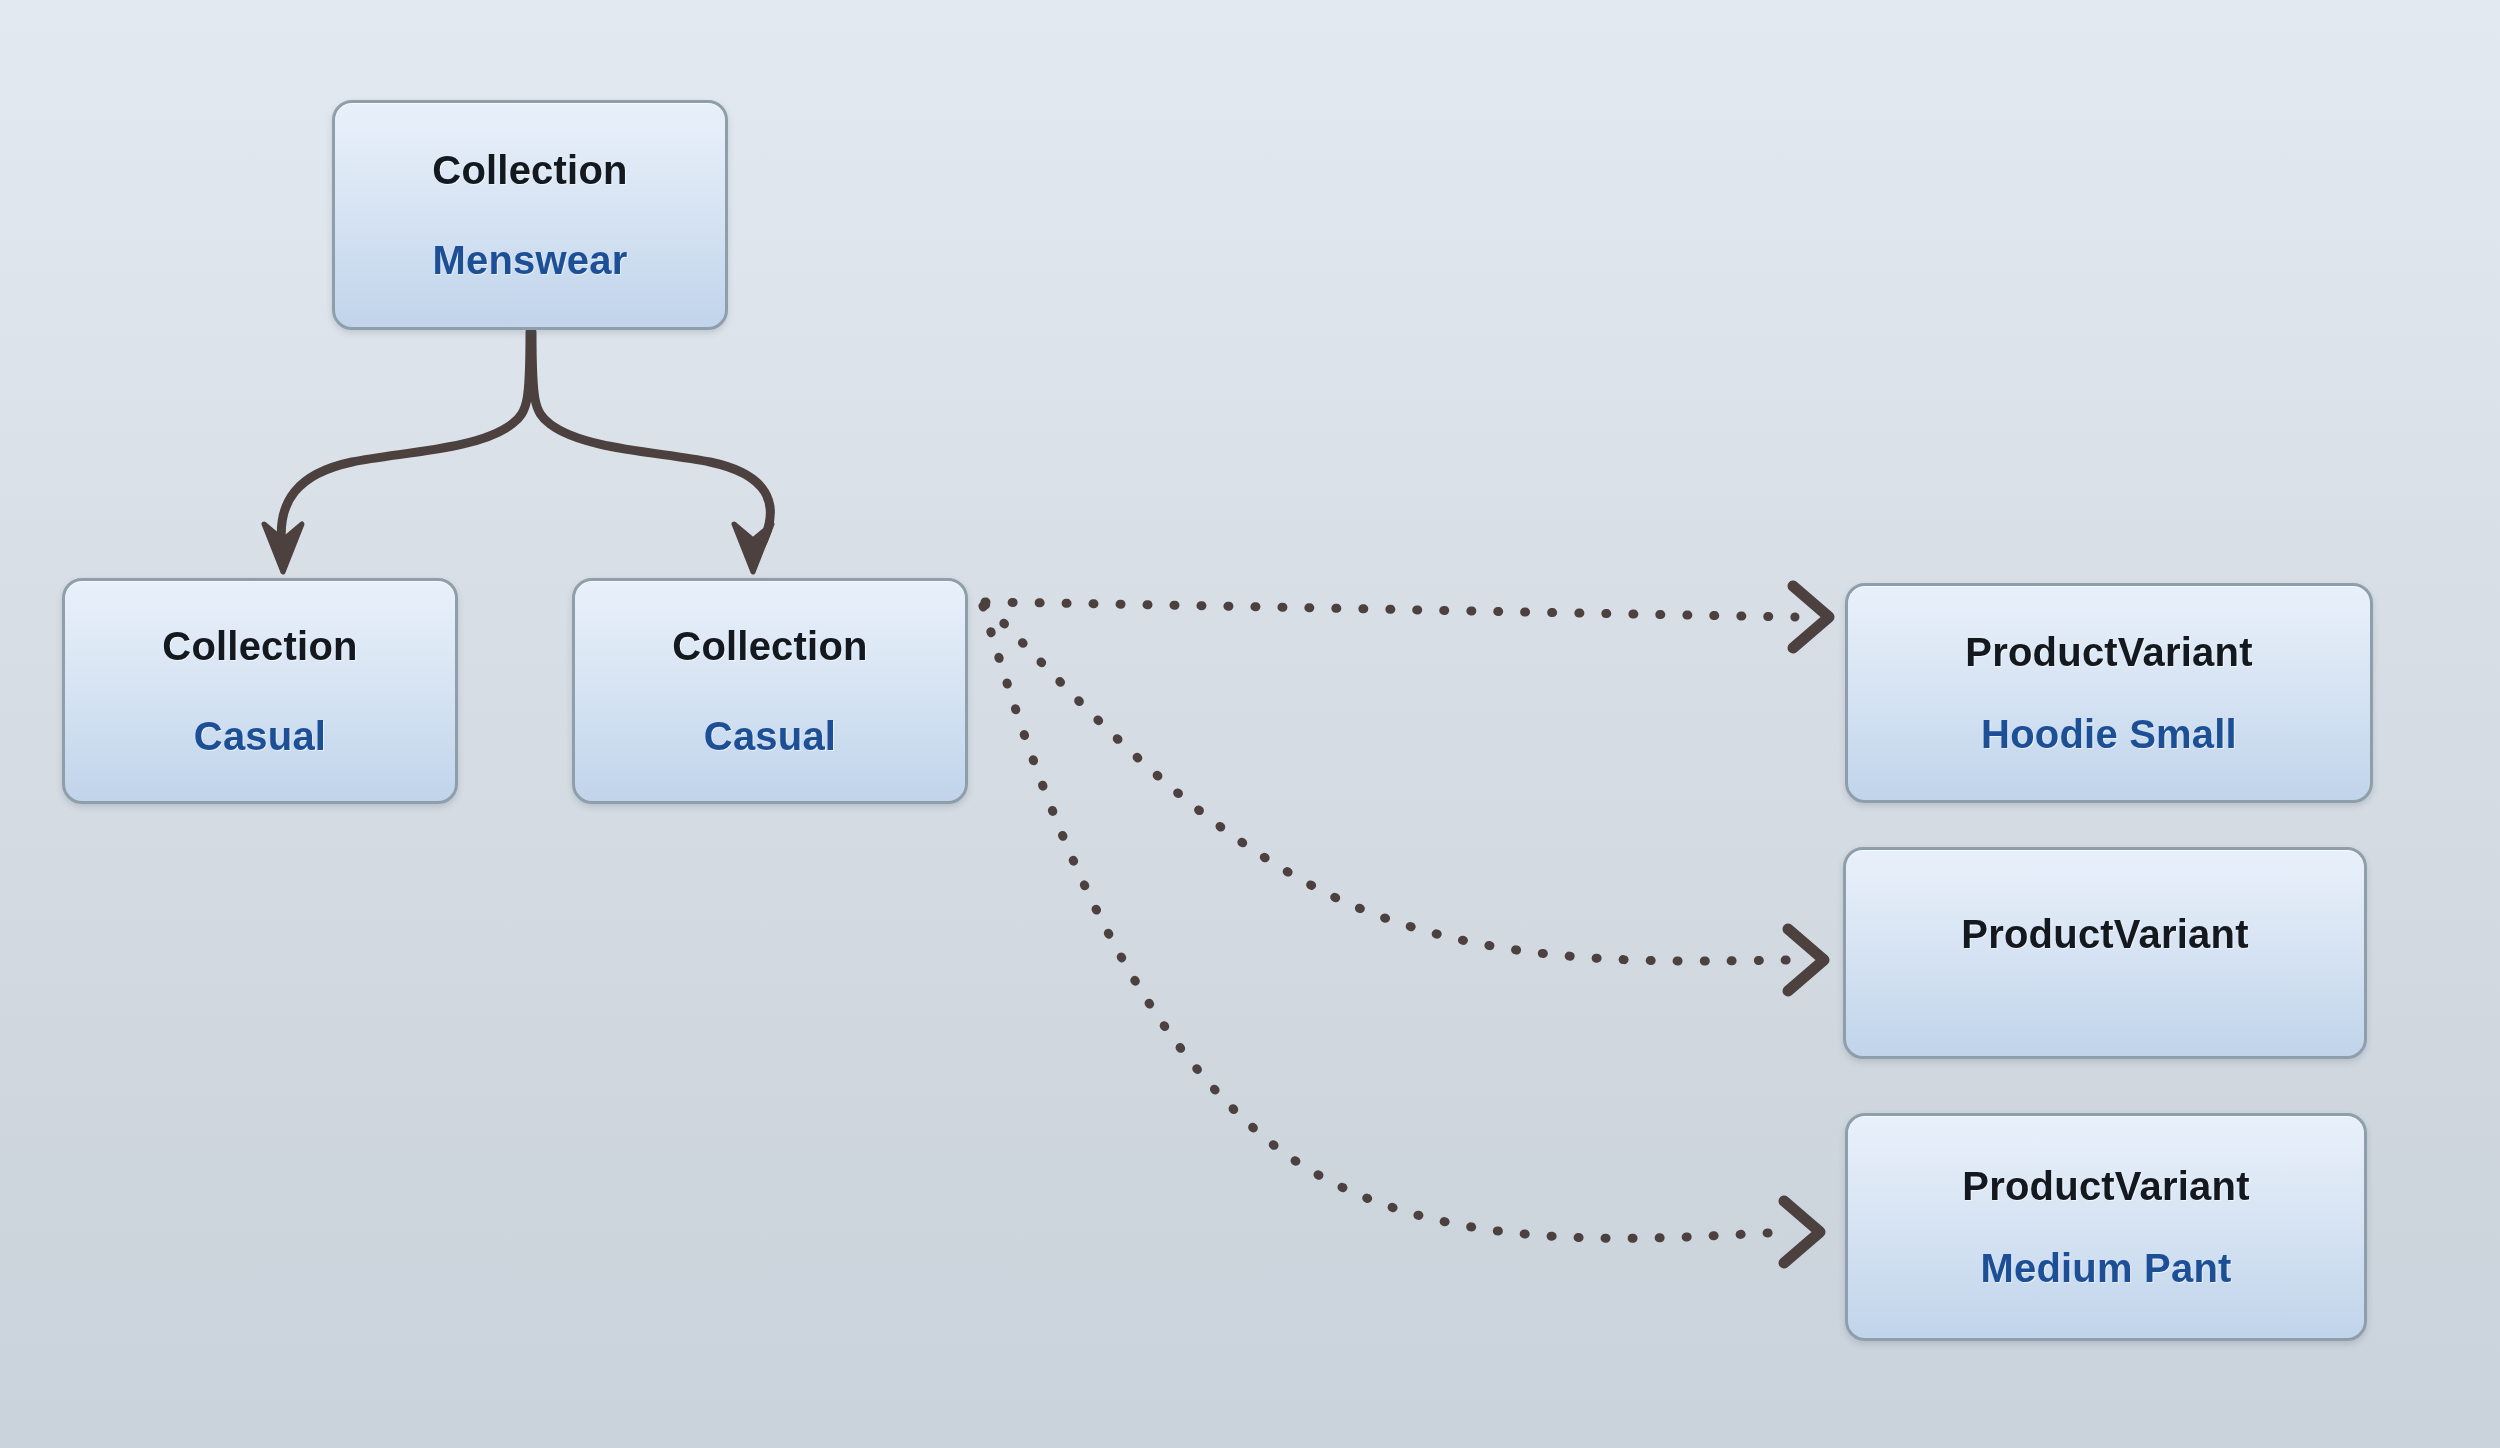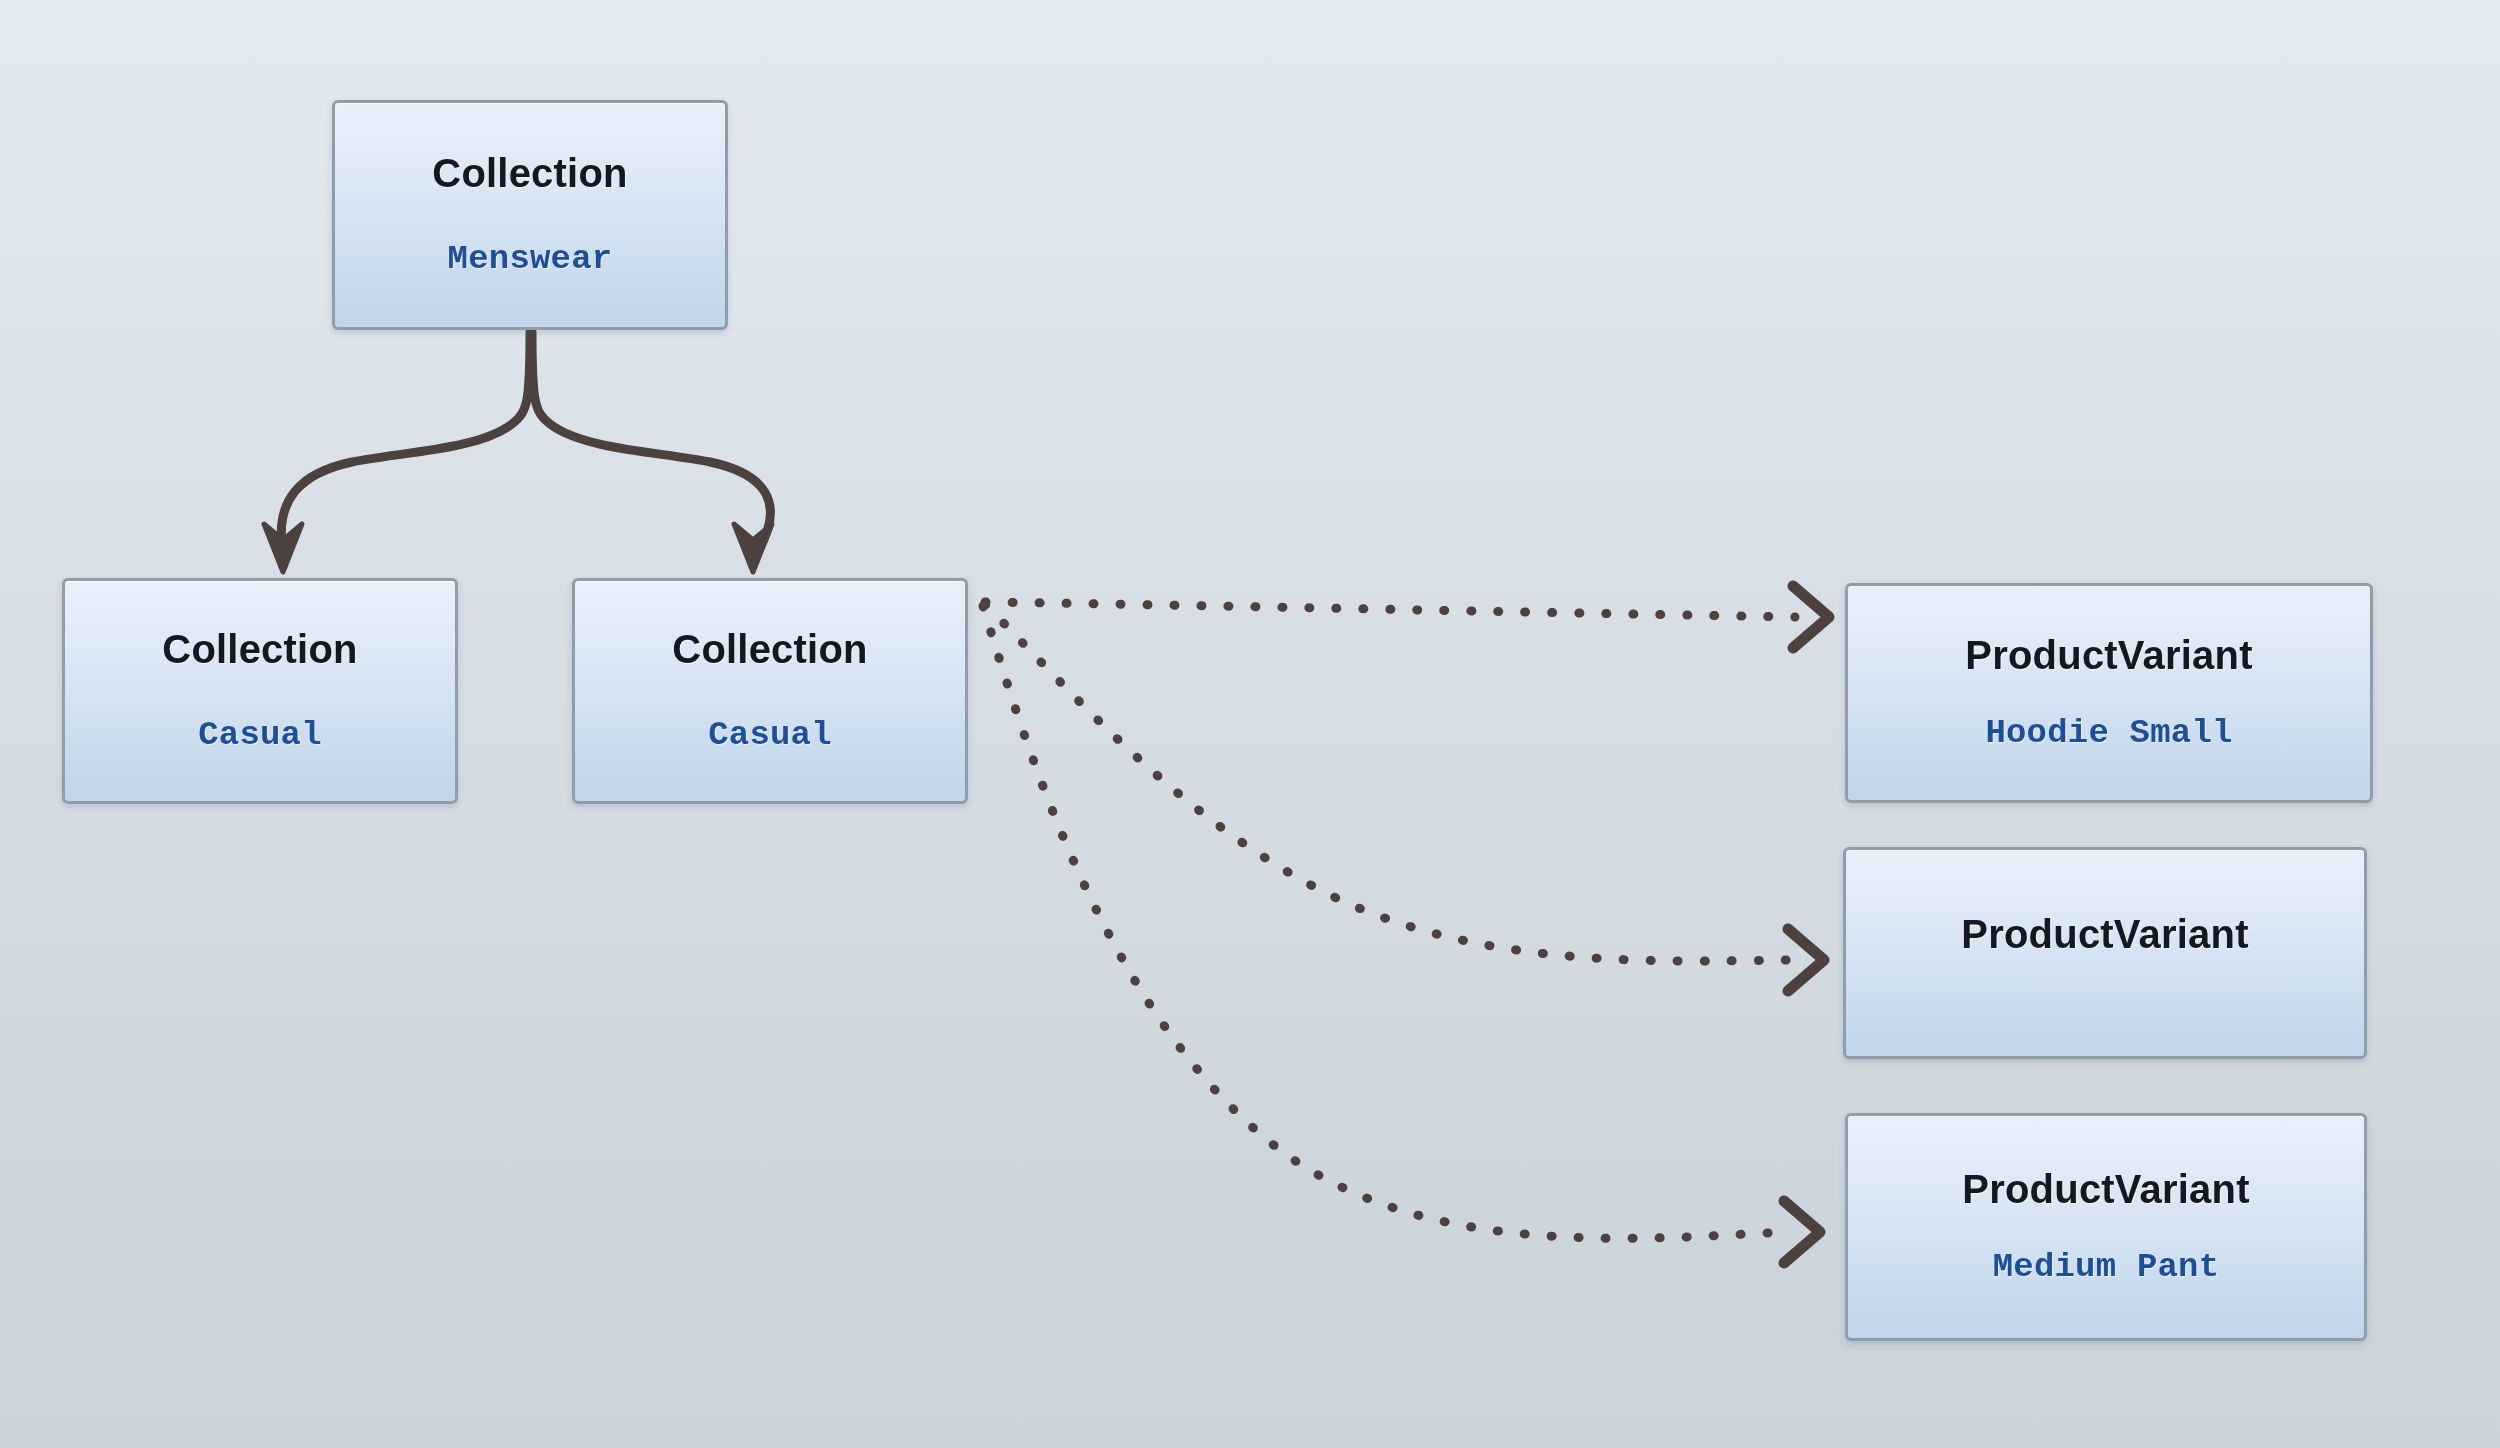--- a/index.html
+++ b/index.html
@@ -34,21 +34,21 @@
     width: 2500px;
     height: 1448px;
     pointer-events: none;
   }
 
   
   .node {
     position: absolute;
     box-sizing: border-box;
     border: 3px solid #8e9eab;
-    border-radius: 6px;
+    border-radius: 20px;
     background: linear-gradient(180deg,
         #e8f0fa 0%,
         #e1ebf7 22%,
         #d6e3f3 50%,
         #cbdcef 74%,
         #c1d4ea 100%);
     box-shadow: 0 3px 6px rgba(70,90,110,0.20),
                 inset 0 1px 0 rgba(255,255,255,0.65);
     display: flex;
     flex-direction: column;
@@ -59,27 +59,26 @@
   }
   .node-type {
     font-size: 40px;
     font-weight: bold;
     color: #14181f;
     letter-spacing: 0.2px;
     text-shadow: 1px 1px 0 rgba(255,255,255,0.55);
     line-height: 1.1;
   }
   .node-name {
-    font-size: 34px;
+    font-size: 40px;
     font-weight: bold;
     color: #1d4f96;
     letter-spacing: 0.2px;
     text-shadow: 1px 1px 0 rgba(255,255,255,0.55);
     line-height: 1.1;
-    font-family: Liberation Mono, monospace;
   }
   .gap-lg { height: 46px; }
   .gap-md { height: 38px; }
 
   
   #node-menswear   { left: 332px;  top: 100px;  width: 396px;  height: 230px; }
   #node-formal     { left: 62px;   top: 578px;  width: 396px;  height: 226px; }
   #node-casual     { left: 572px;  top: 578px;  width: 396px;  height: 226px; }
   #node-hoodie     { left: 1845px; top: 583px;  width: 528px;  height: 220px; }
   #node-tshirt     { left: 1843px; top: 847px;  width: 524px;  height: 212px; }

